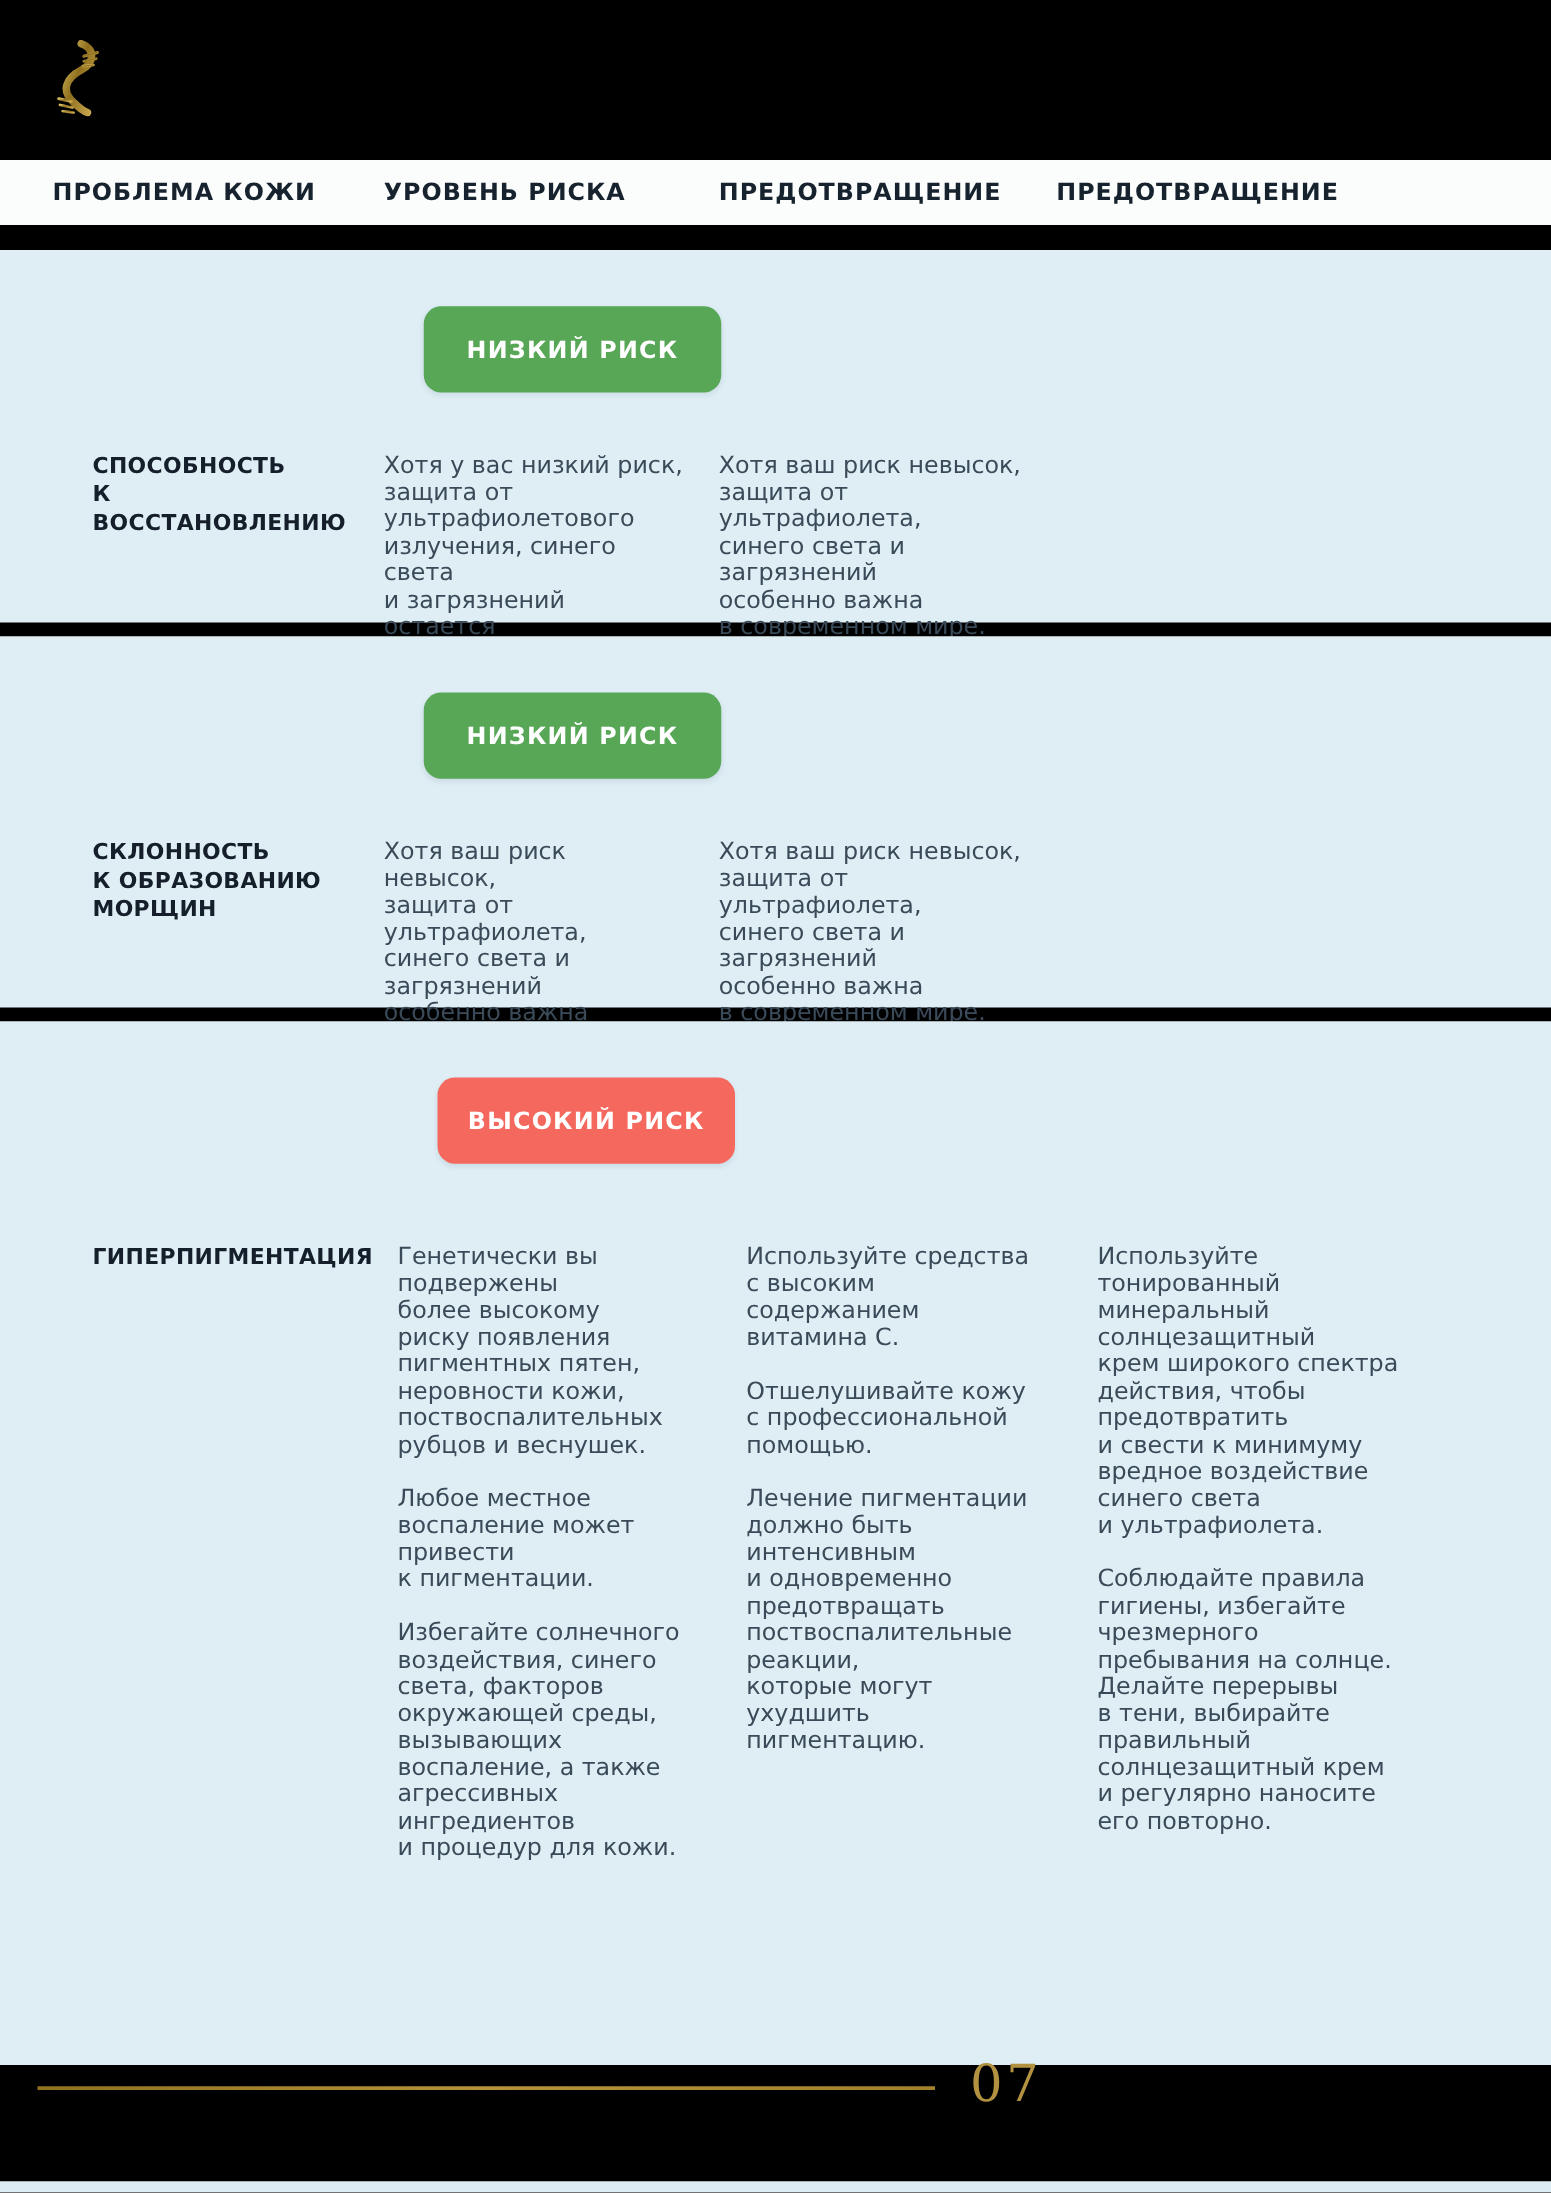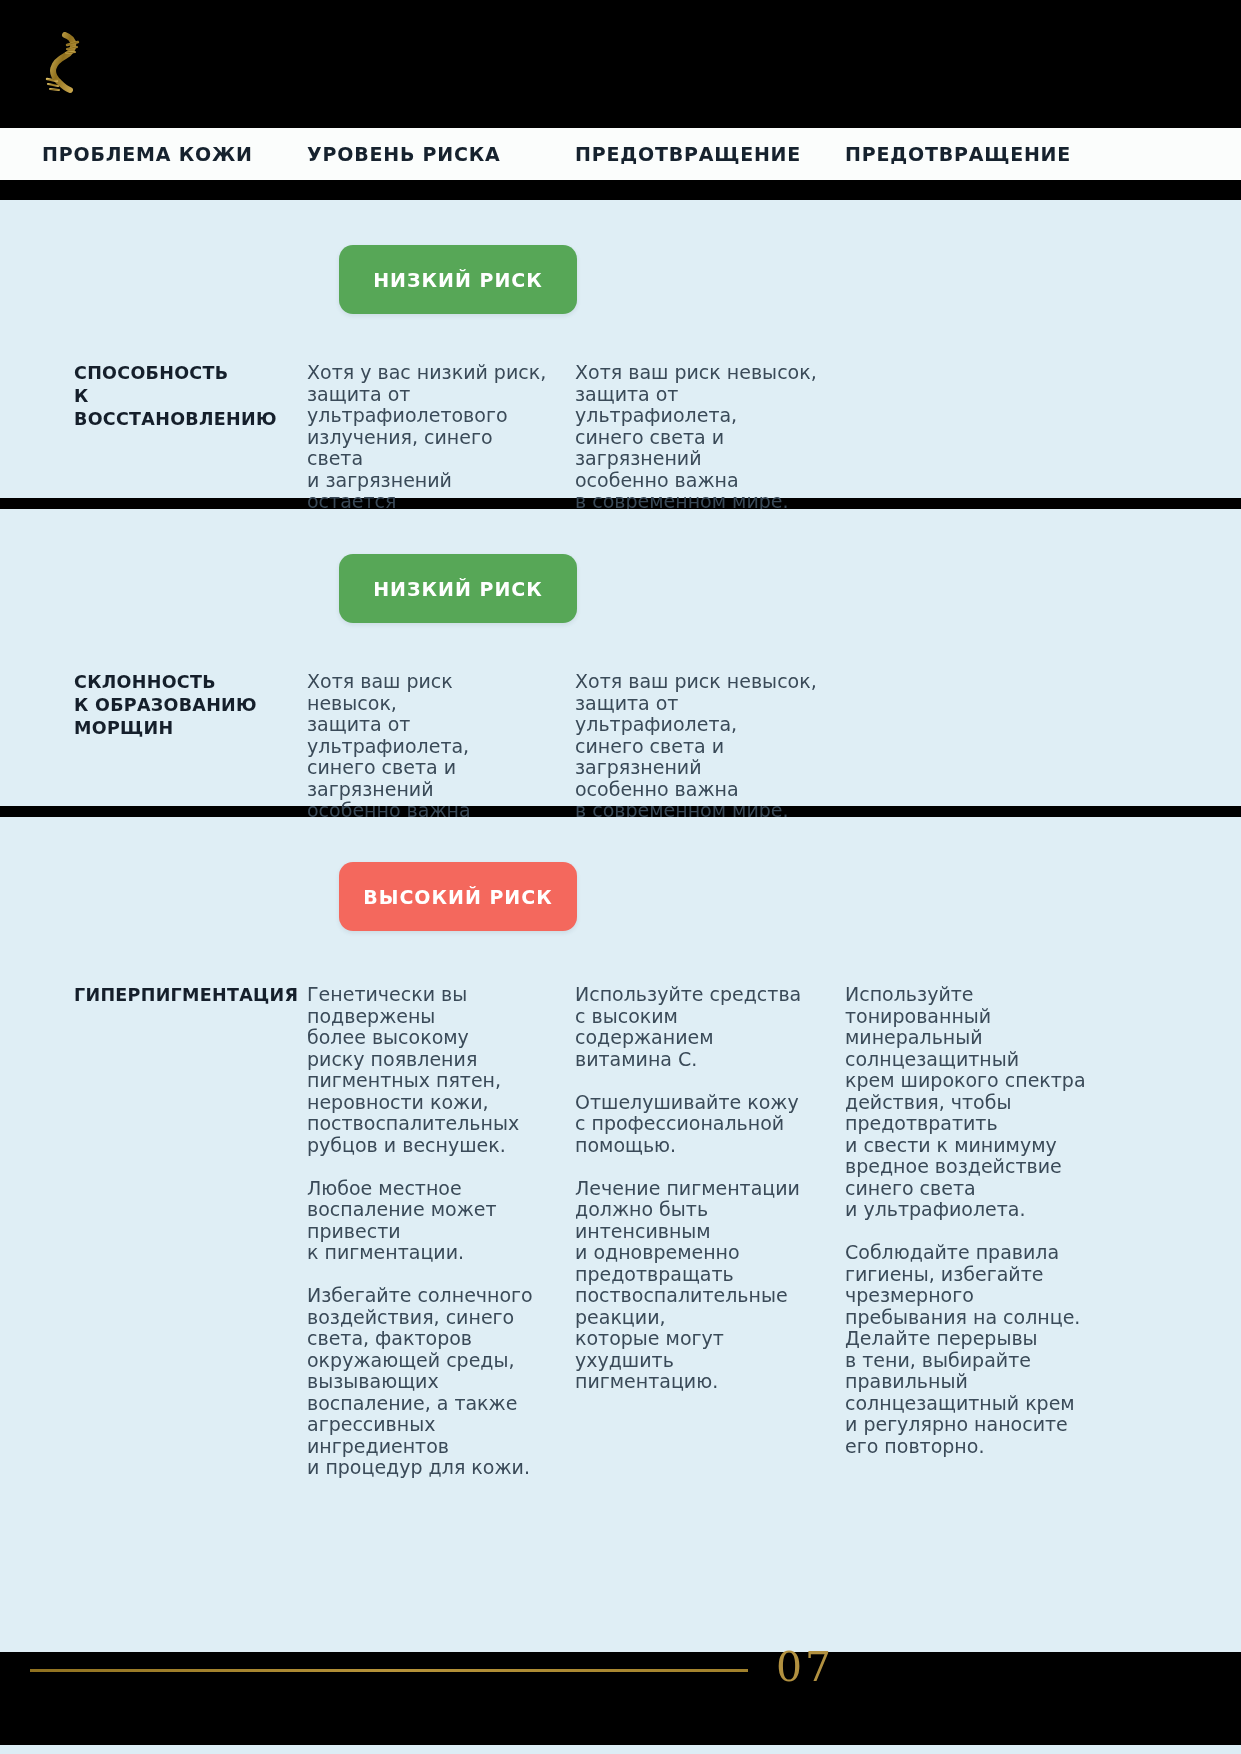--- a/index.html
+++ b/index.html
@@ -32,21 +32,21 @@
   }
   .card {
     background:#dfeef5;
     display:grid;
     grid-template-columns:265px 268px 270px 1fr;
     grid-template-rows:150px auto;
     padding:12px 42px; box-sizing:border-box;
   }
   .card-1 { height:298px; }
   .card-2 { height:297px; }
-  .card-3 { height:835px; grid-template-rows:155px auto; }
+  .card-3 { height:835px; grid-template-rows:155px auto;gap:11px; }
 
   .badge {
     grid-row:1; grid-column:2;
     align-self:start; justify-self:start;
     margin-top:33px; margin-left:32px;
     width:238px; height:69px;
     border-radius:14px;
     display:flex; align-items:center; justify-content:center;
     box-shadow:0 2px 4px rgba(40,70,90,0.10);
   }

